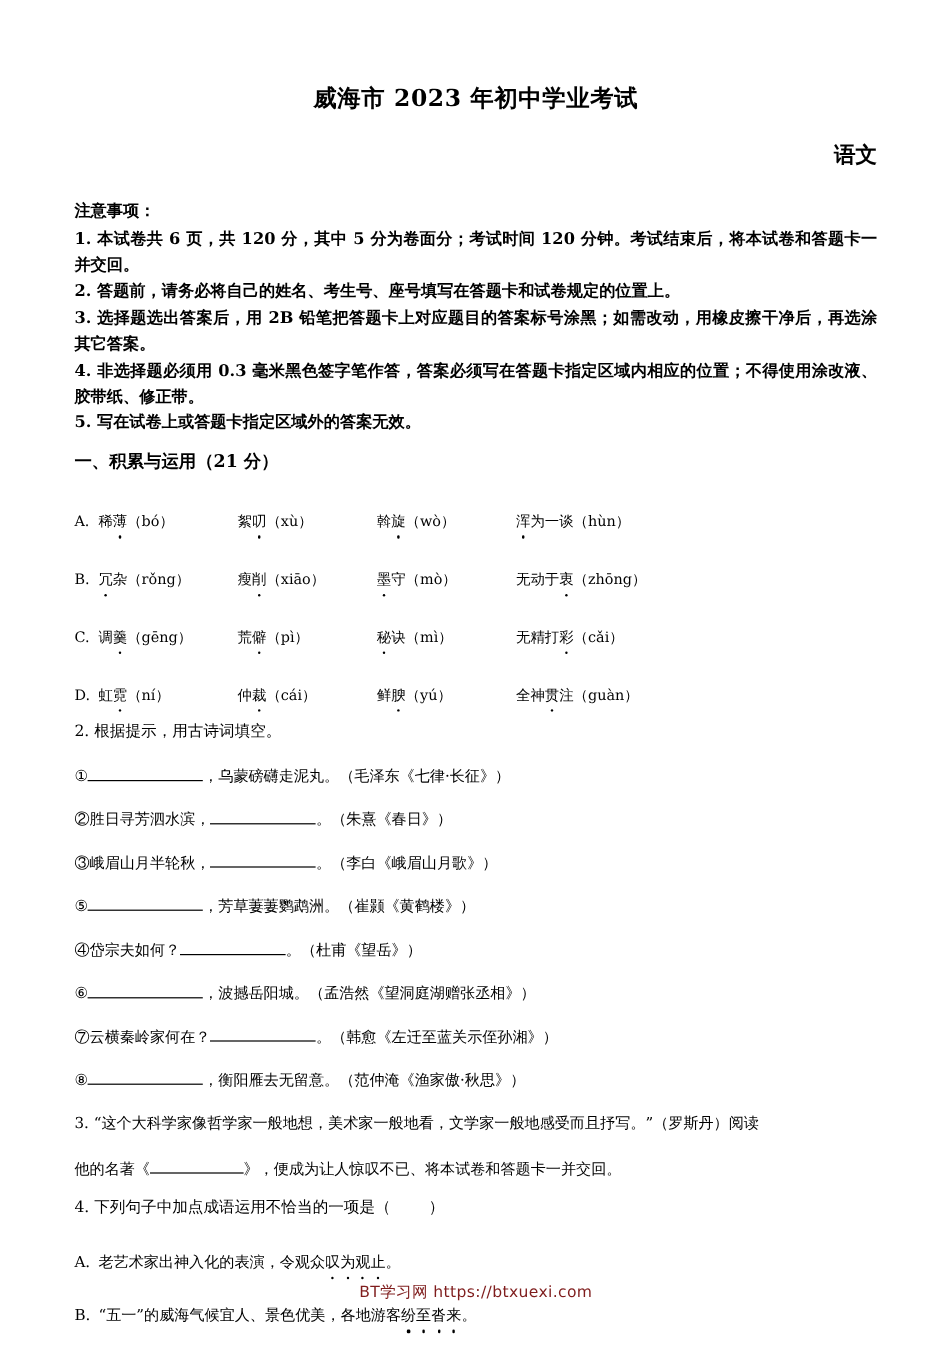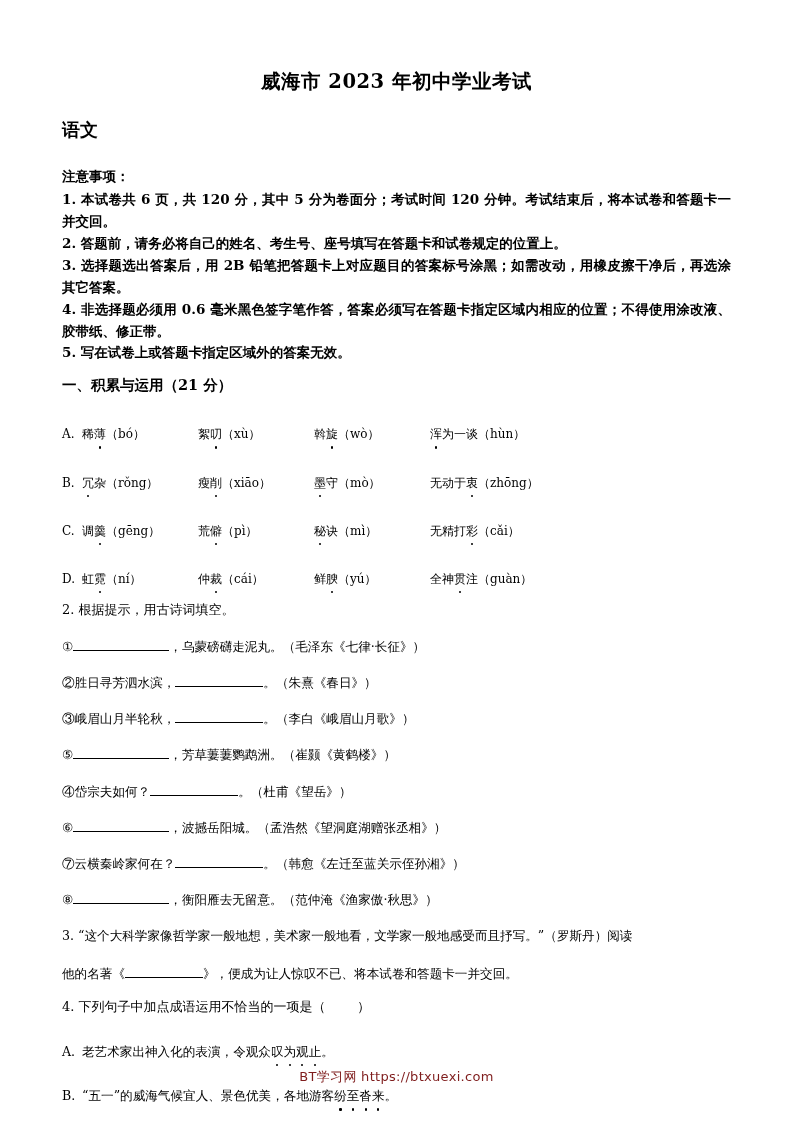--- a/index.html
+++ b/index.html
@@ -28,21 +28,21 @@
   .doc-title {
     text-align: center;
     font-size: 19.5px;
     font-weight: bold;
     letter-spacing: 0.5px;
     margin: 0;
     padding-top: 68px;
     line-height: 1.4;
   }
   .doc-subtitle {
-    text-align: left;
+    text-align: right;
     font-size: 18px;
     font-weight: bold;
     margin: 0;
     padding-top: 22px;
     line-height: 1.4;
   }
 
   
   .notice {
     margin-top: 24px;
@@ -168,21 +168,21 @@
 <div class="page">
 
   <h1 class="doc-title">威海市 2023 年初中学业考试</h1>
   <h2 class="doc-subtitle">语文</h2>
 
   <div class="notice">
     <p class="notice-head">注意事项：</p>
     <p class="notice-item">1. 本试卷共 6 页，共 120 分，其中 5 分为卷面分；考试时间 120 分钟。考试结束后，将本试卷和答题卡一并交回。</p>
     <p class="notice-item">2. 答题前，请务必将自己的姓名、考生号、座号填写在答题卡和试卷规定的位置上。</p>
     <p class="notice-item">3. 选择题选出答案后，用 2B 铅笔把答题卡上对应题目的答案标号涂黑；如需改动，用橡皮擦干净后，再选涂其它答案。</p>
-    <p class="notice-item">4. 非选择题必须用 0.6 毫米黑色签字笔作答，答案必须写在答题卡指定区域内相应的位置；不得使用涂改液、胶带纸、修正带。</p>
+    <p class="notice-item">4. 非选择题必须用 0.3 毫米黑色签字笔作答，答案必须写在答题卡指定区域内相应的位置；不得使用涂改液、胶带纸、修正带。</p>
     <p class="notice-item">5. 写在试卷上或答题卡指定区域外的答案无效。</p>
   </div>
 
   <p class="section-heading">一、积累与运用（21 分）</p>
 
 
   <div id="q1-options">
       <div class="opt-row"><span class="opt-label">A.</span><span class="opt-cell c1"><span>稀</span><span class="dot">薄</span><span>（bó）</span></span><span class="opt-cell c2"><span>絮</span><span class="dot">叨</span><span>（xù）</span></span><span class="opt-cell c3"><span>斡</span><span class="dot">旋</span><span>（wò）</span></span><span class="opt-cell c4"><span class="dot">浑</span><span>为一谈（hùn）</span></span></div>
       <div class="opt-row"><span class="opt-label">B.</span><span class="opt-cell c1"><span class="dot">冗</span><span>杂（rǒng）</span></span><span class="opt-cell c2"><span>瘦</span><span class="dot">削</span><span>（xiāo）</span></span><span class="opt-cell c3"><span class="dot">墨</span><span>守（mò）</span></span><span class="opt-cell c4"><span>无动于</span><span class="dot">衷</span><span>（zhōng）</span></span></div>
       <div class="opt-row"><span class="opt-label">C.</span><span class="opt-cell c1"><span>调</span><span class="dot">羹</span><span>（gēng）</span></span><span class="opt-cell c2"><span>荒</span><span class="dot">僻</span><span>（pì）</span></span><span class="opt-cell c3"><span class="dot">秘</span><span>诀（mì）</span></span><span class="opt-cell c4"><span>无精打</span><span class="dot">彩</span><span>（cǎi）</span></span></div>

